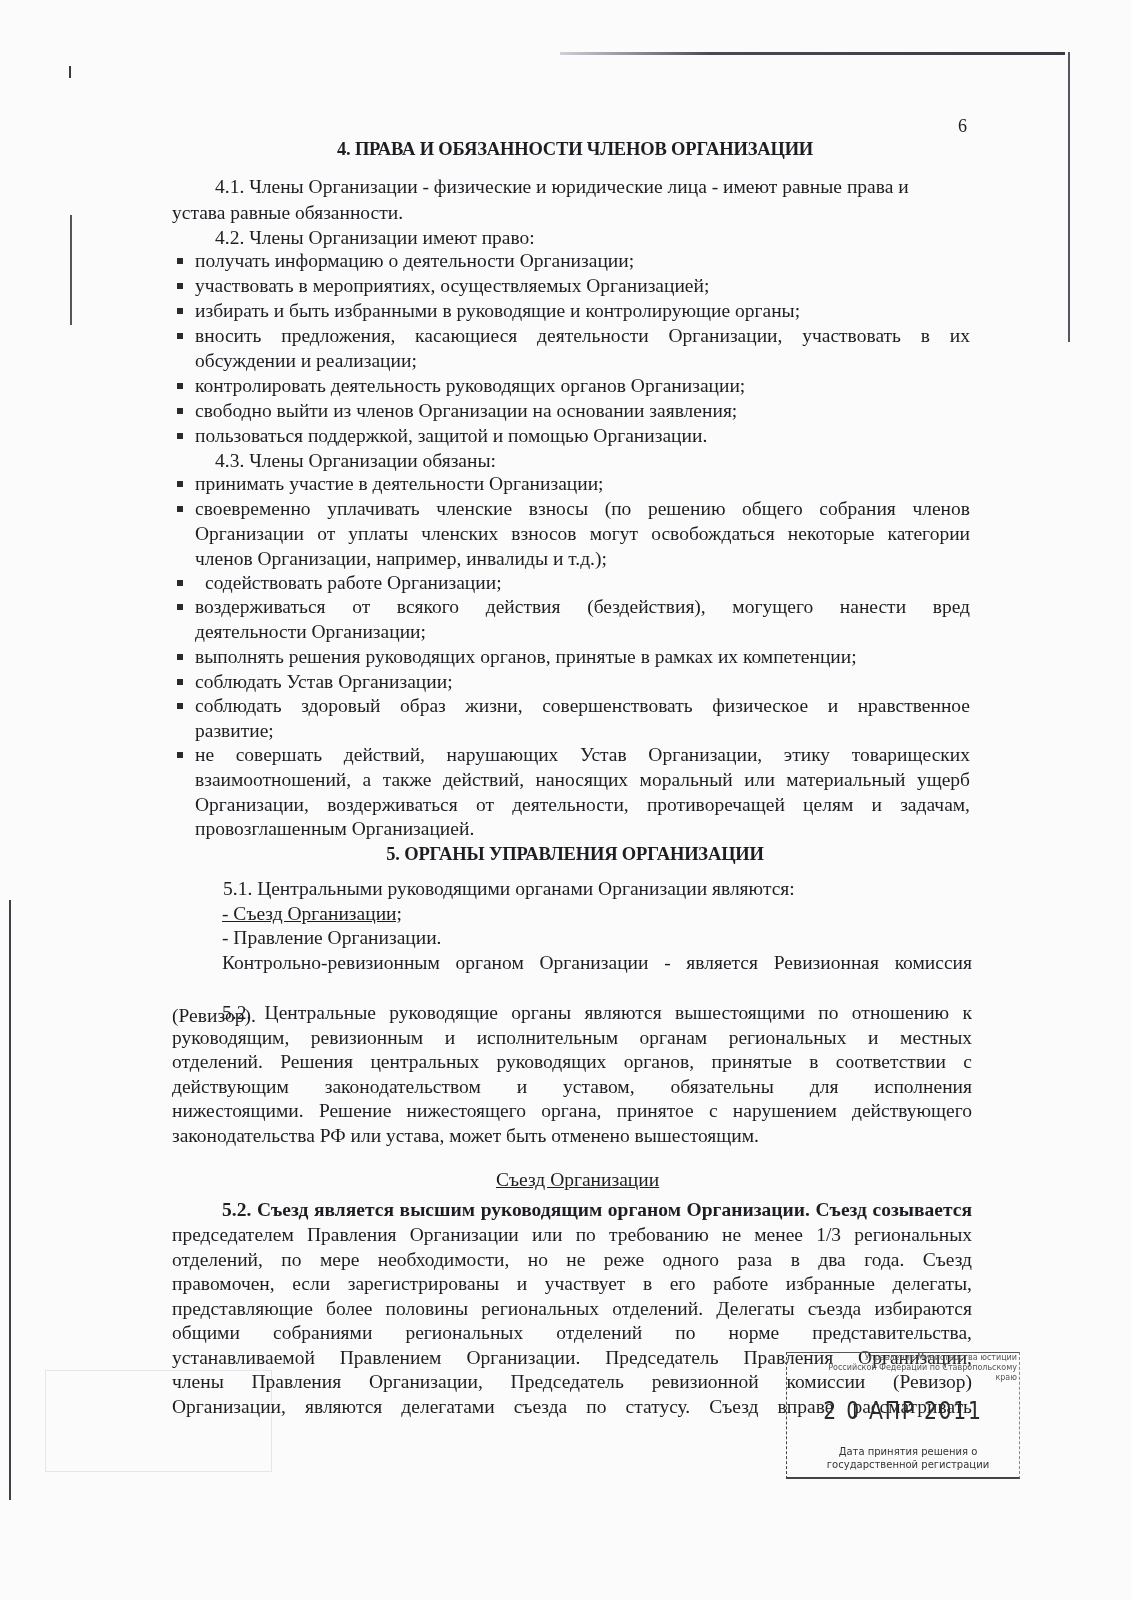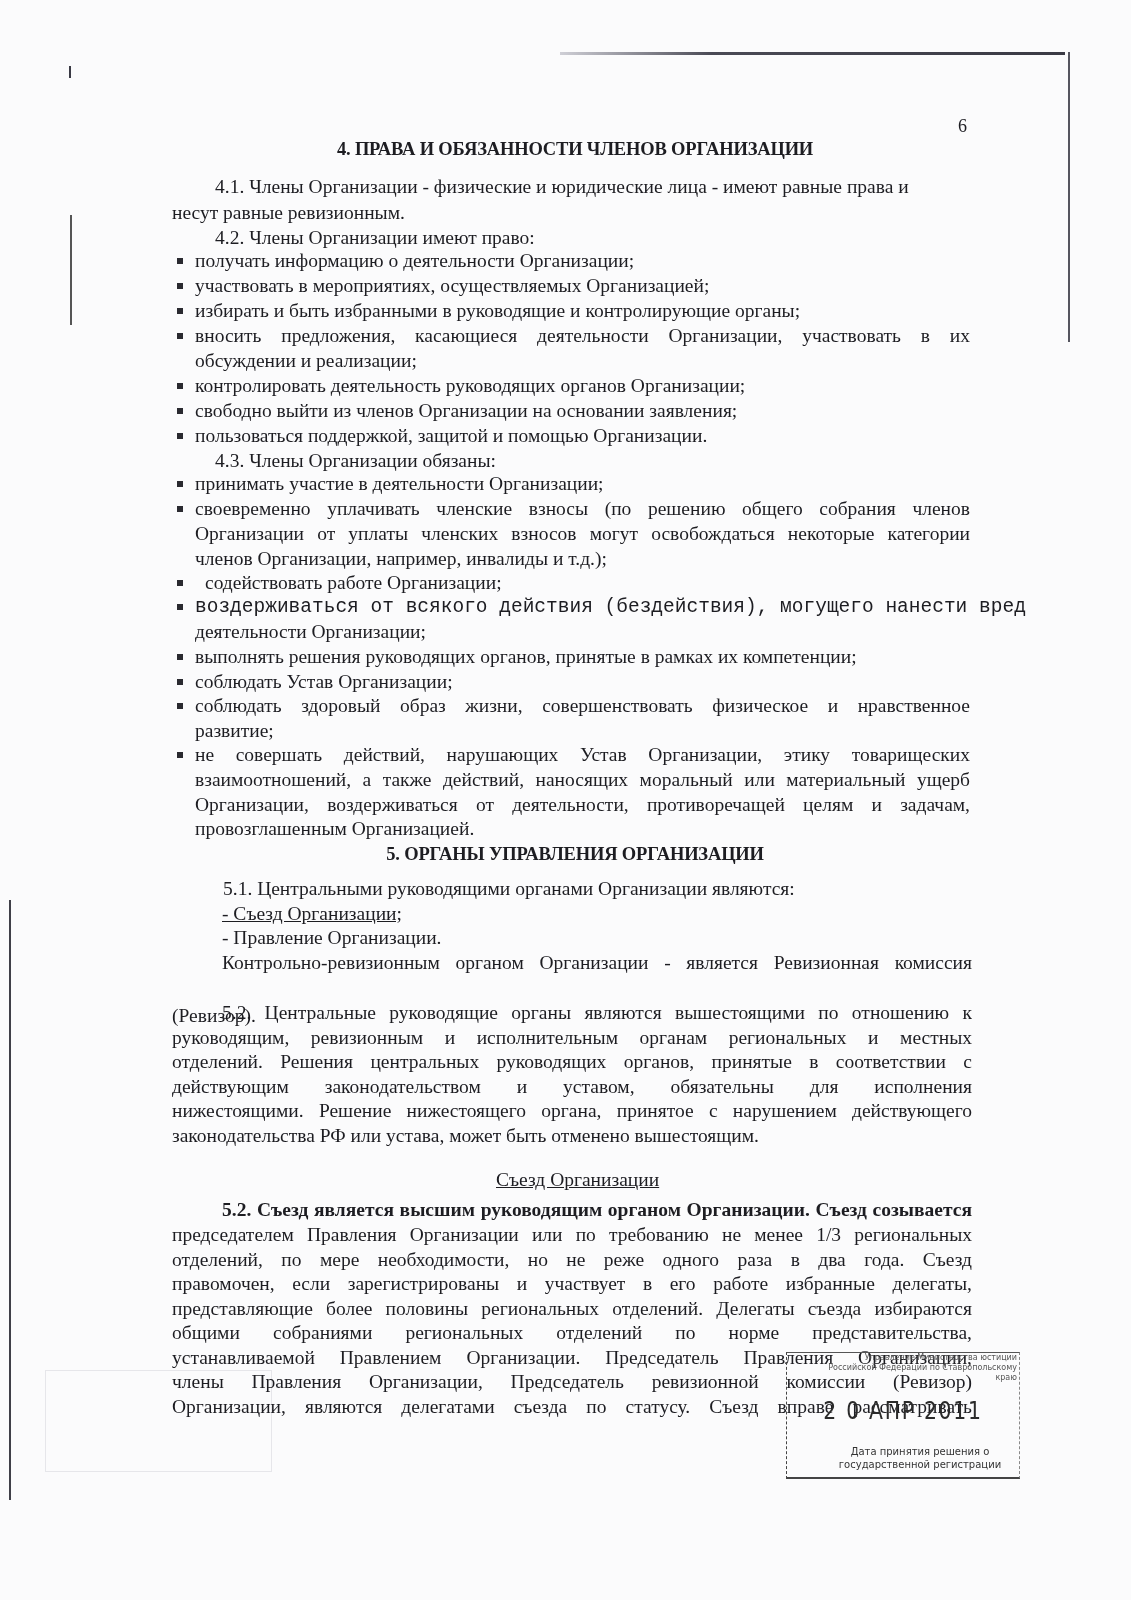--- a/index.html
+++ b/index.html
@@ -17,38 +17,38 @@
   .just { text-align:justify; text-align-last:justify; }
   .bullet { position:absolute; width:6px; height:6px; background:#2a2a30; }
   .u { text-decoration:underline; }
   .stamp {
     position:absolute; left:786px; top:1352px; width:232px; height:124px;
     border-left:1.5px dashed #444; border-bottom:2px solid #444; border-top:1.5px solid #555; border-right:1px dashed #888;
     font-family:"DejaVu Sans", sans-serif; color:#333;
   }
   .stamp-org { position:absolute; left:30px; top:0px; width:200px; font-size:8px; line-height:10px; text-align:right; color:#555; }
   .stamp-date { position:absolute; left:0; width:232px; top:44px; text-align:center; font-size:24px; letter-spacing:2px; transform:scaleX(0.85); color:#2a2a2a; }
-  .stamp-caption { position:absolute; left:17px; width:232px; top:92px; text-align:center; font-size:10px; line-height:13px; color:#333; }
+  .stamp-caption { position:absolute; left:5px; width:232px; top:92px; text-align:center; font-size:10px; line-height:13px; color:#333; }
 </style>
 </head>
 <body>
 
 <div class="scan-line" style="left:560px; top:52px; width:505px; height:3px; background:linear-gradient(90deg,#cfcfd6,#4a4a55 30%,#3a3a44);"></div>
 <div class="scan-line" style="left:1068px; top:52px; width:2px; height:290px; background:#55555f;"></div>
 <div class="scan-line" style="left:69px; top:66px; width:2px; height:12px;"></div>
 <div class="scan-line" style="left:70px; top:215px; width:1.5px; height:110px; background:#555;"></div>
 <div class="scan-line" style="left:9px; top:900px; width:1.5px; height:600px; background:#3f3f48;"></div>
 <div class="ghost" style="left:45px; top:1370px; width:225px; height:100px;"></div>
 
 <div class="page-num">6</div>
 
 <div class="h" style="top:138px;">4. ПРАВА И ОБЯЗАННОСТИ ЧЛЕНОВ ОРГАНИЗАЦИИ</div>
 
 <div class="line" style="left:215px; top:175px;">4.1. Члены Организации - физические и юридические лица - имеют равные права и</div>
-<div class="line" style="left:172px; top:201px;">несут равные ревизионным.</div>
+<div class="line" style="left:172px; top:201px;">устава равные обязанности.</div>
 <div class="line" style="left:215px; top:226px;">4.2. Члены Организации имеют право:</div>
 
 <div>
   <div class="bullet" style="left:177px; top:258px;"></div>
   <div class="line" style="left:195px; top:249px;">получать информацию о деятельности Организации;</div>
 
   <div class="bullet" style="left:177px; top:283px;"></div>
   <div class="line" style="left:195px; top:274px;">участвовать в мероприятиях, осуществляемых Организацией;</div>
 
   <div class="bullet" style="left:177px; top:308px;"></div>
@@ -76,21 +76,21 @@
 
   <div class="bullet" style="left:177px; top:506px;"></div>
   <div class="line just" style="left:195px; top:497px; width:775px;">своевременно уплачивать членские взносы (по решению общего собрания членов</div>
   <div class="line just" style="left:195px; top:522px; width:775px;">Организации от уплаты членских взносов могут освобождаться некоторые категории</div>
   <div class="line" style="left:195px; top:547px;">членов Организации, например, инвалиды и т.д.);</div>
 
   <div class="bullet" style="left:177px; top:580px;"></div>
   <div class="line" style="left:205px; top:571px;">содействовать работе Организации;</div>
 
   <div class="bullet" style="left:177px; top:604px;"></div>
-  <div class="line just" style="left:195px; top:595px; width:775px;font-family:Liberation Mono, monospace;">воздерживаться от всякого действия (бездействия), могущего нанести вред</div>
+  <div class="line just" style="left:195px; top:595px; width:775px;">воздерживаться от всякого действия (бездействия), могущего нанести вред</div>
   <div class="line" style="left:195px; top:620px;">деятельности Организации;</div>
 
   <div class="bullet" style="left:177px; top:654px;"></div>
   <div class="line" style="left:195px; top:645px;">выполнять решения руководящих органов, принятые в рамках их компетенции;</div>
 
   <div class="bullet" style="left:177px; top:679px;"></div>
   <div class="line" style="left:195px; top:670px;">соблюдать Устав Организации;</div>
 
   <div class="bullet" style="left:177px; top:703px;"></div>
   <div class="line just" style="left:195px; top:694px; width:775px;">соблюдать здоровый образ жизни, совершенствовать физическое и нравственное</div>

